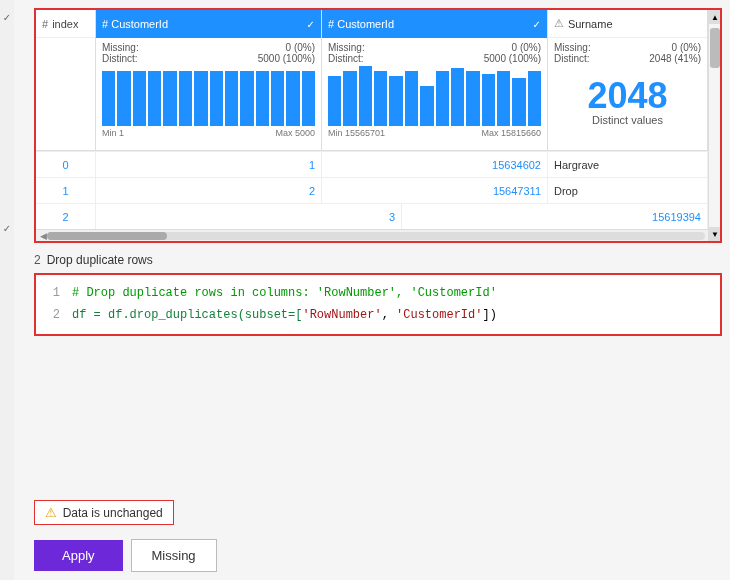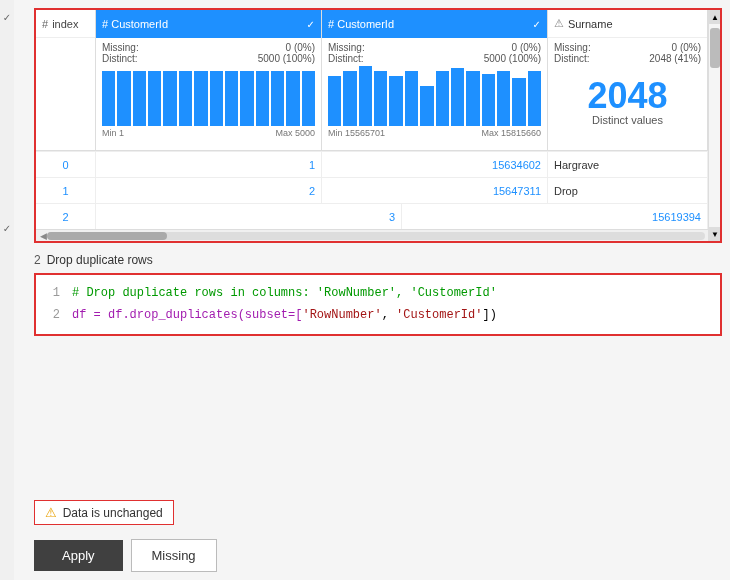--- a/index.html
+++ b/index.html
@@ -321,21 +321,21 @@
     
     .bottom-bar {
       padding: 8px 8px 8px 20px;
       display: flex;
       gap: 8px;
       align-items: center;
       margin-top: auto;
     }
 
     .btn-apply {
-      background: #404040;
+      background: #6d28d9;
       color: #fff;
       border: none;
       padding: 8px 28px;
       font-size: 13px;
       cursor: pointer;
       font-weight: 500;
     }
 
     .btn-discard {
       background: #fff;
@@ -574,21 +574,21 @@
       </div>
 
       <div class="code-section">
         <div class="code-line">
           <span class="line-num">1</span>
           <span class="code-content code-comment"># Drop duplicate rows in columns: 'RowNumber', 'CustomerId'</span>
         </div>
         <div class="code-line">
           <span class="line-num">2</span>
           <span class="code-content">
-            <span style="color:#a21caf;">df = df.drop_duplicates(subset=[</span><span style="color:#a31515;">'RowNumber'</span><span style="color:#000;">, </span><span style="color:#a31515;">'CustomerId'</span><span style="color:#000;">])</span>
+            <span style="color:#15803d;">df = df.drop_duplicates(subset=[</span><span style="color:#a31515;">'RowNumber'</span><span style="color:#000;">, </span><span style="color:#a31515;">'CustomerId'</span><span style="color:#000;">])</span>
           </span>
         </div>
       </div>
 
       <div class="spacer"></div>
 
       <div class="status-section">
         <div class="status-badge">
           <span class="warning-icon">⚠</span>
           <span>Data is unchanged</span>

